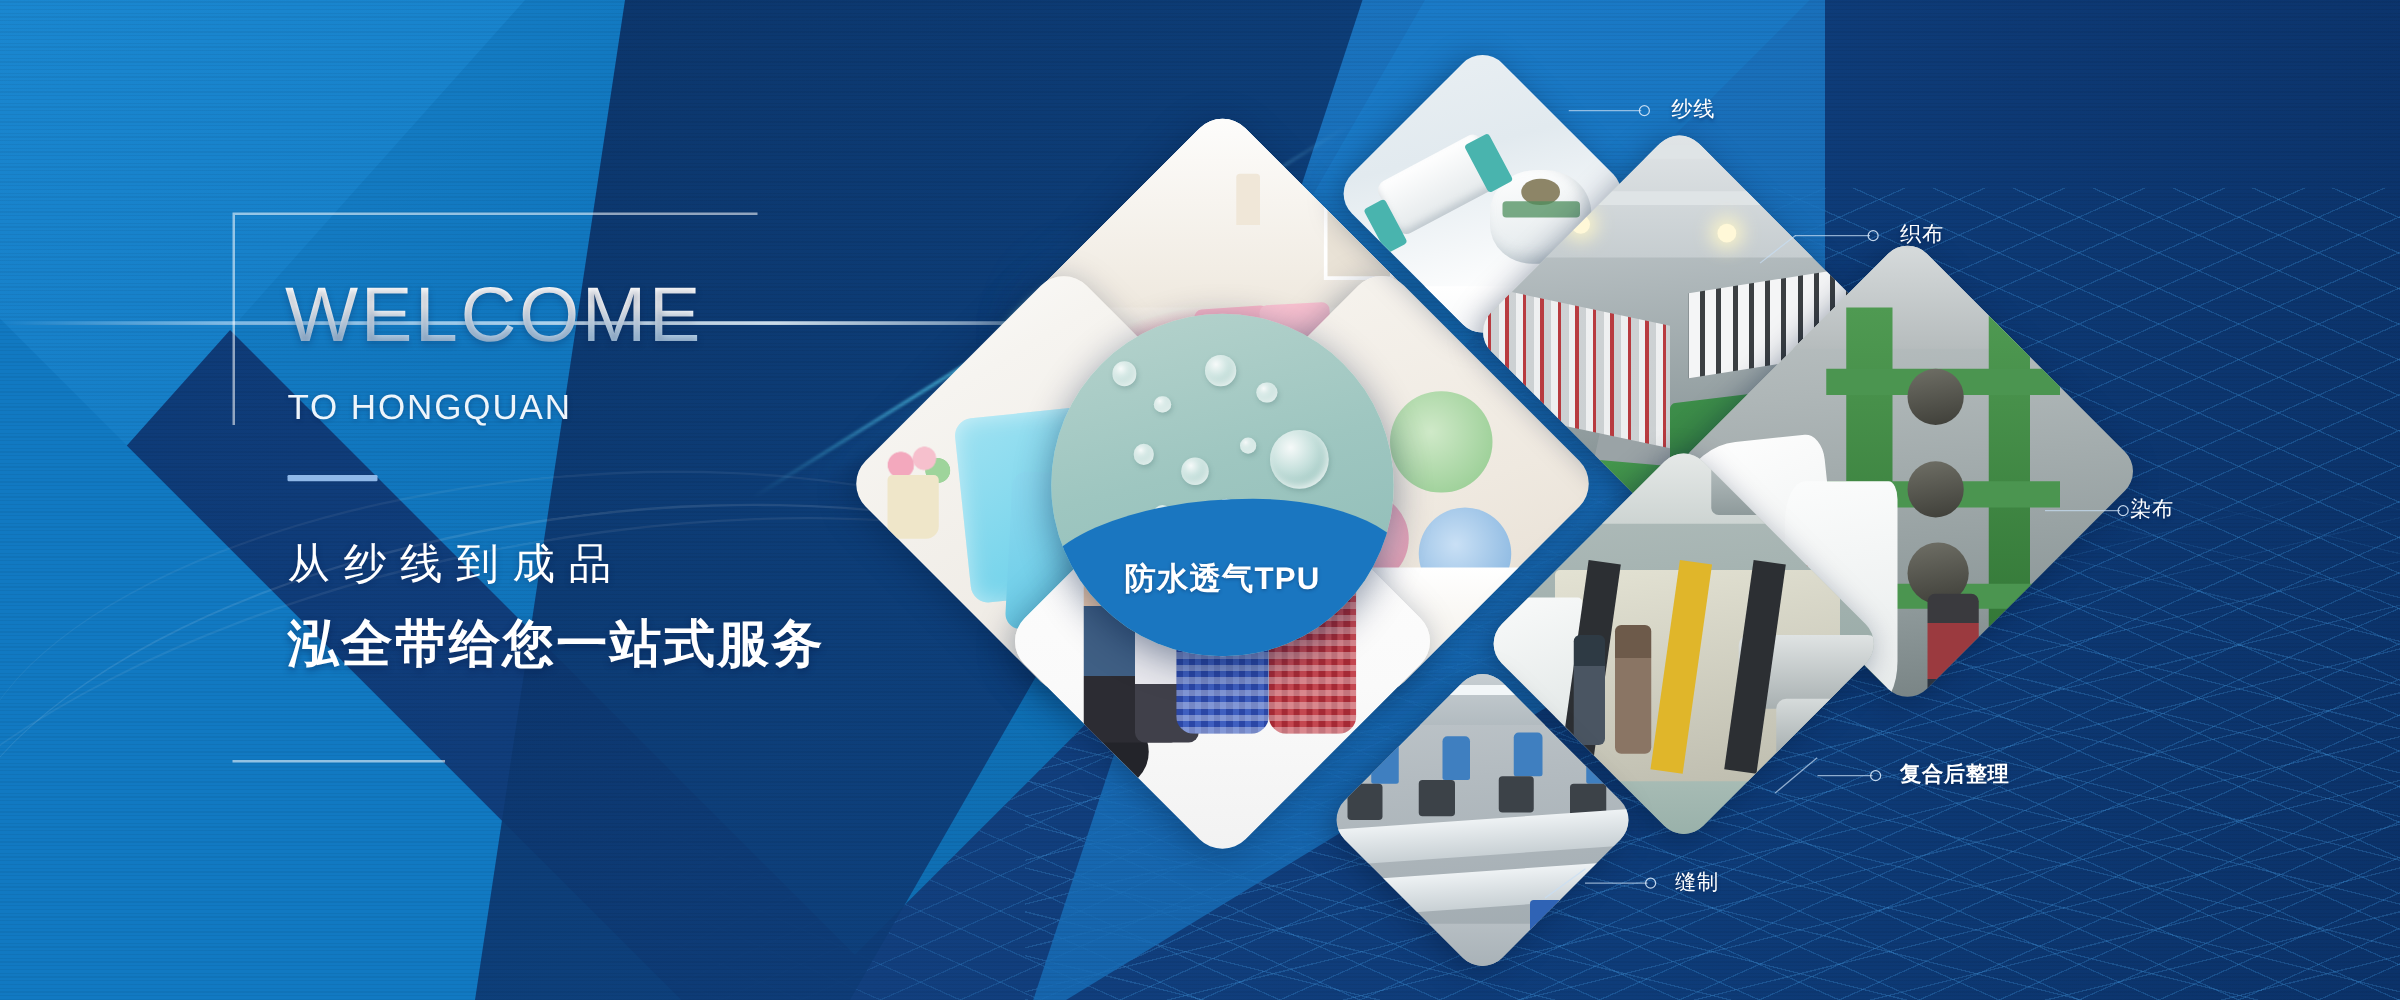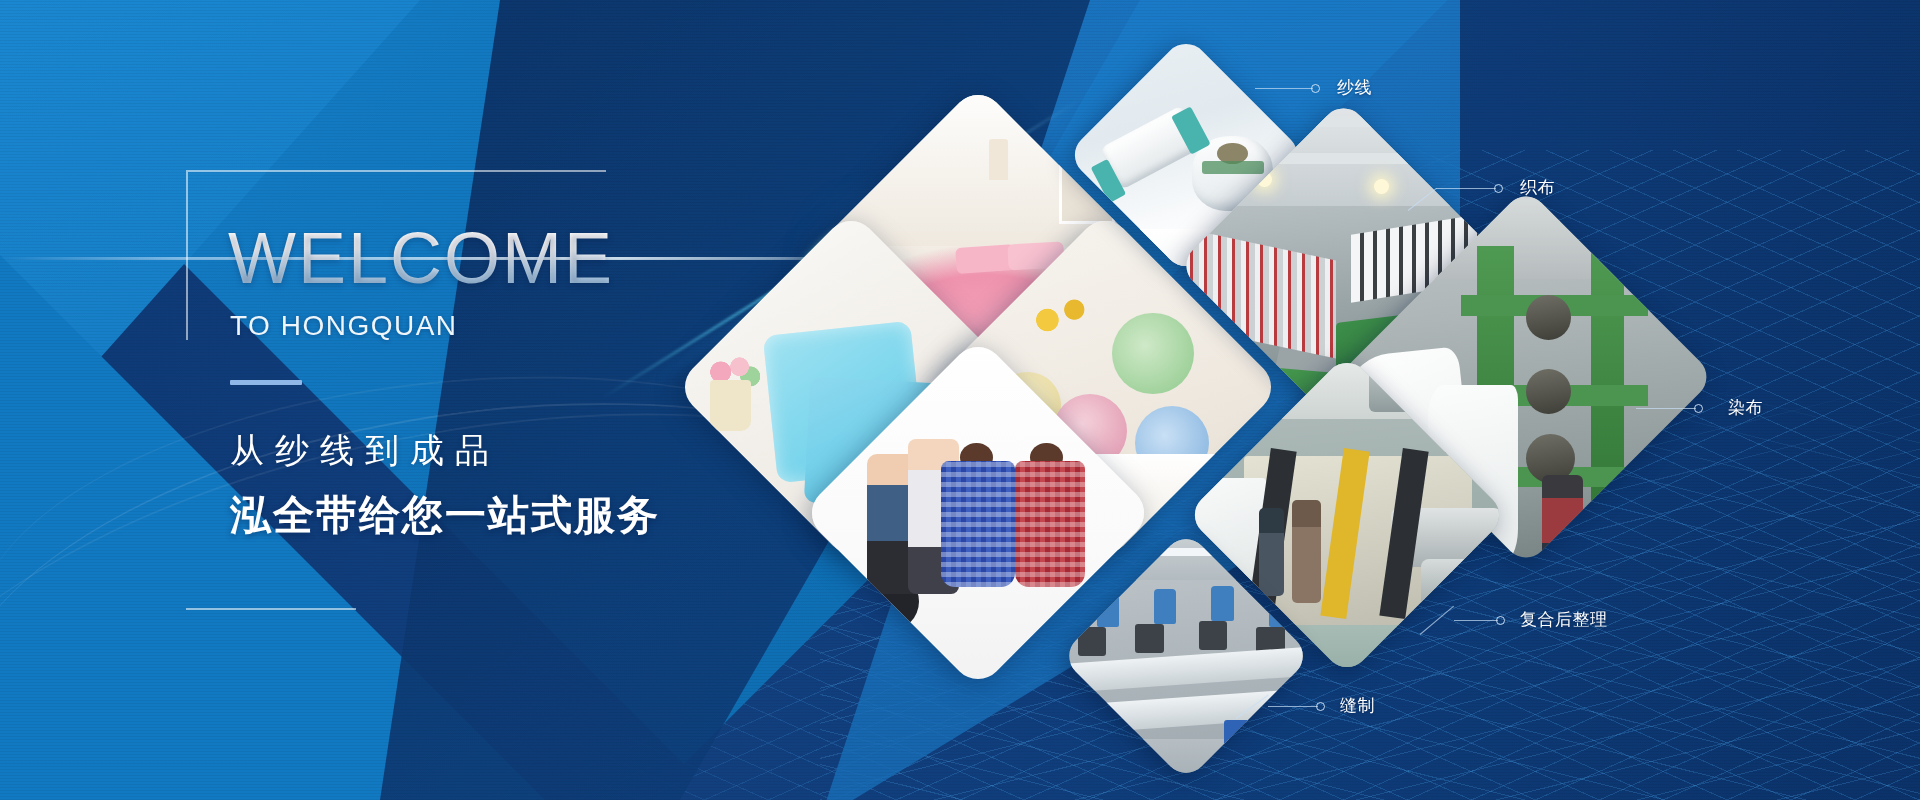--- a/index.html
+++ b/index.html
@@ -112,21 +112,21 @@
 
   
   .copy{position:absolute;left:186px;top:170px;width:640px;}
   .bracket{
     position:absolute;left:0;top:0;width:420px;height:170px;
     border-left:2px solid rgba(255,255,255,.55);
     border-top:2px solid rgba(255,255,255,.55);
   }
   .welcome{
     position:absolute;left:42px;top:52px;
-    font-size:72px;letter-spacing:2px;font-weight:400;line-height:1;
+    font-size:62px;letter-spacing:2px;font-weight:400;line-height:1;
     background:linear-gradient(180deg,#ffffff 0%,#ffffff 38%,#b9d4ea 72%,#8fb4d4 100%);
     -webkit-background-clip:text;background-clip:text;color:transparent;
     text-shadow:0 2px 6px rgba(0,20,60,.25);
     white-space:nowrap;
   }
   .sub-en{
     position:absolute;left:44px;top:140px;
     font-size:28px;letter-spacing:1.5px;color:#eef5fb;font-weight:400;white-space:nowrap;
     text-shadow:0 1px 4px rgba(0,20,60,.3);
   }
@@ -403,20 +403,35 @@
         <div class="chair"></div>
         <div class="person"></div>
         <div class="person2"></div>
         <div class="neck1"></div>
         <div class="neck2"></div>
         <div class="bib1"></div>
         <div class="bib2"></div>
       </div>
     </div>
 
+    <div class="badge">
+      <div class="drop" style="left:18%;top:14%;width:7%;height:7%;"></div>
+      <div class="drop" style="left:30%;top:24%;width:5%;height:5%;"></div>
+      <div class="drop" style="left:45%;top:12%;width:9%;height:9%;"></div>
+      <div class="drop" style="left:60%;top:20%;width:6%;height:6%;"></div>
+      <div class="drop" style="left:24%;top:38%;width:6%;height:6%;"></div>
+      <div class="drop" style="left:38%;top:42%;width:8%;height:8%;"></div>
+      <div class="drop" style="left:55%;top:36%;width:5%;height:5%;"></div>
+      <div class="drop" style="left:64%;top:34%;width:17%;height:17%;"></div>
+      <div class="drop" style="left:30%;top:56%;width:5%;height:5%;"></div>
+      <div class="drop" style="left:48%;top:54%;width:6%;height:6%;"></div>
+      <div class="drop" style="left:72%;top:56%;width:6%;height:6%;"></div>
+      <div class="wave-fill"></div>
+      <div class="label">防水透气TPU</div>
+    </div>
   </div>
 
   <div class="pdia" id="d-yarn">
     <div class="inner img-yarn">
       <div class="table"></div>
       <div class="cone"></div>
       <div class="hole"></div>
       <div class="ring"></div>
       <div class="spool"></div>
       <div class="cap"></div>
@@ -503,28 +518,28 @@
   <div class="conn" style="left:1408px;top:182px;">
     <div class="seg" style="left:0;top:28px;width:36px;transform:rotate(-38deg);transform-origin:left center;"></div>
     <div class="seg" style="left:28px;top:6px;width:60px;"></div>
     <div class="dot" style="left:86px;top:2px;"></div>
     <div class="txt" style="left:112px;top:-6px;text-align:right;">织布</div>
   </div>
 
   <div class="conn" style="left:1636px;top:400px;">
     <div class="seg" style="left:0;top:8px;width:60px;"></div>
     <div class="dot" style="left:58px;top:4px;"></div>
-    <div class="txt" style="left:92px;top:-4px;">染布</div>
+    <div class="txt" style="left:68px;top:-4px;">染布</div>
   </div>
 
   <div class="conn" style="left:1420px;top:600px;">
     <div class="seg" style="left:0;top:34px;width:44px;transform:rotate(-40deg);transform-origin:left center;"></div>
     <div class="seg" style="left:34px;top:20px;width:44px;"></div>
     <div class="dot" style="left:76px;top:16px;"></div>
-    <div class="txt" style="left:100px;top:8px;">复合后整理</div>
+    <div class="txt" style="left:100px;top:8px;font-weight:bold;">复合后整理</div>
   </div>
 
   <div class="conn" style="left:1236px;top:700px;">
     <div class="seg" style="left:0;top:18px;width:40px;transform:rotate(-36deg);transform-origin:left center;"></div>
     <div class="seg" style="left:32px;top:6px;width:50px;"></div>
     <div class="dot" style="left:80px;top:2px;"></div>
     <div class="txt" style="left:104px;top:-6px;font-family:Liberation Serif, serif;">缝制</div>
   </div>
 
 </div>

